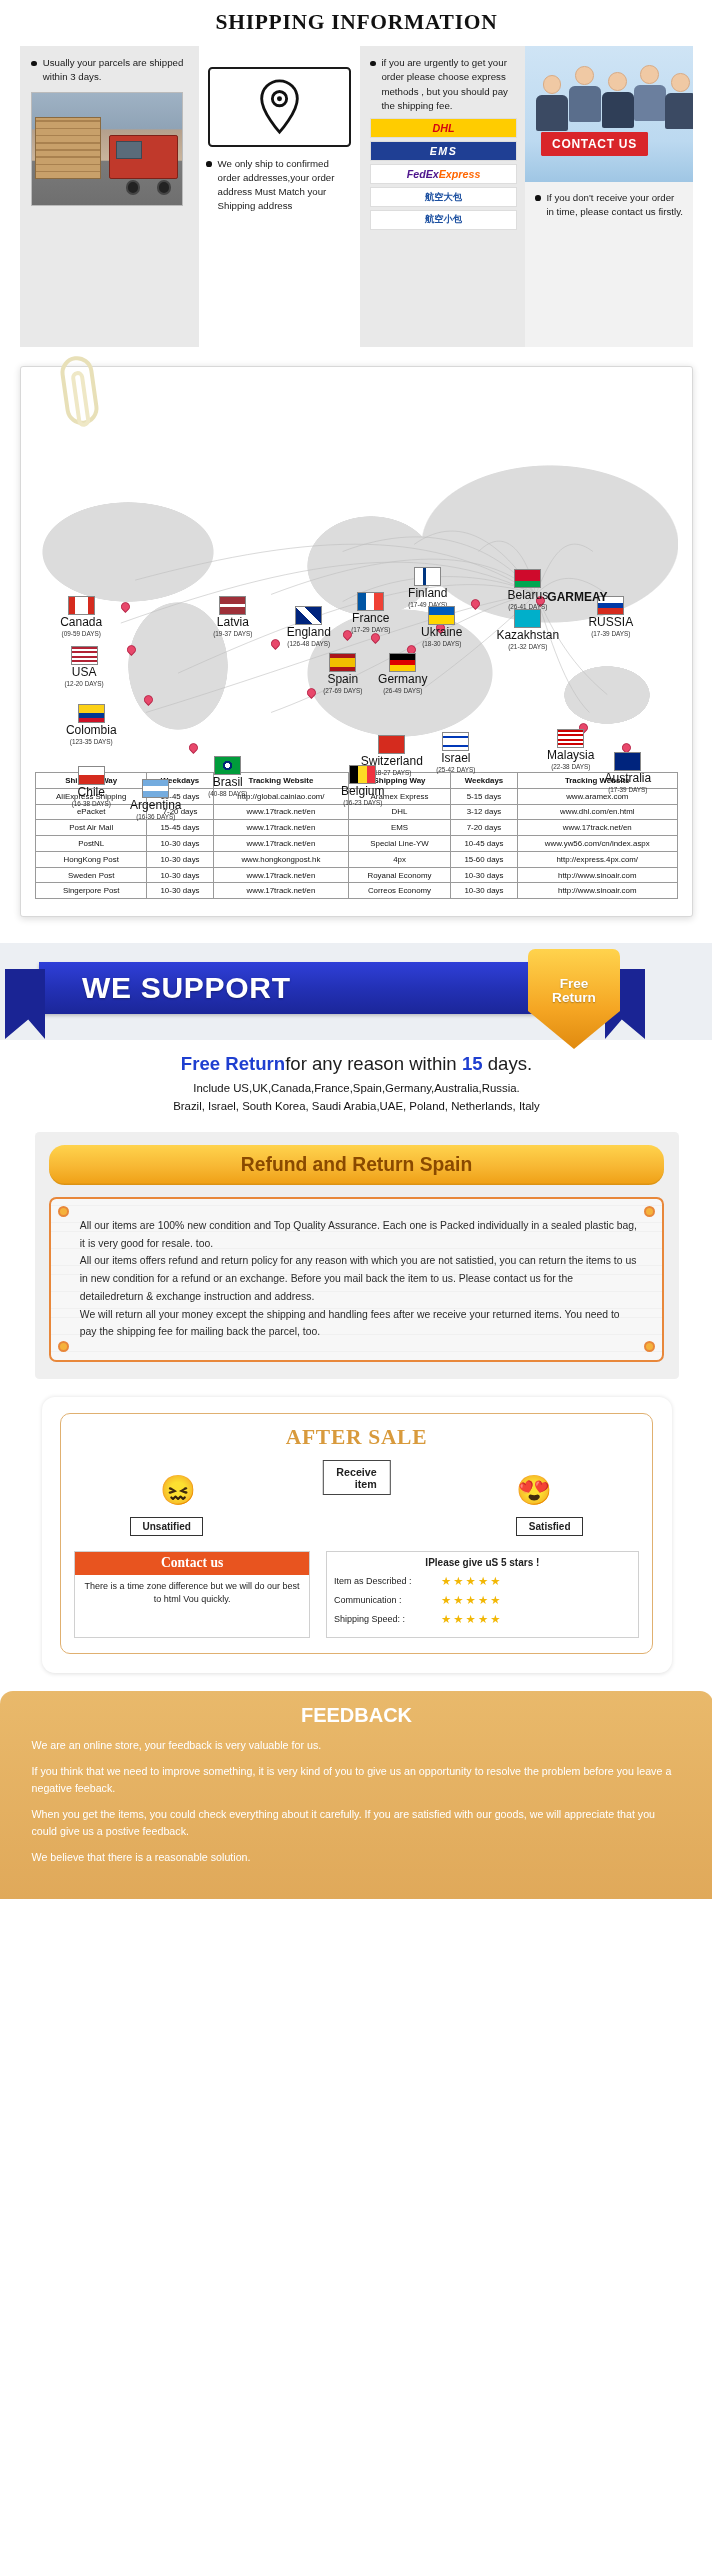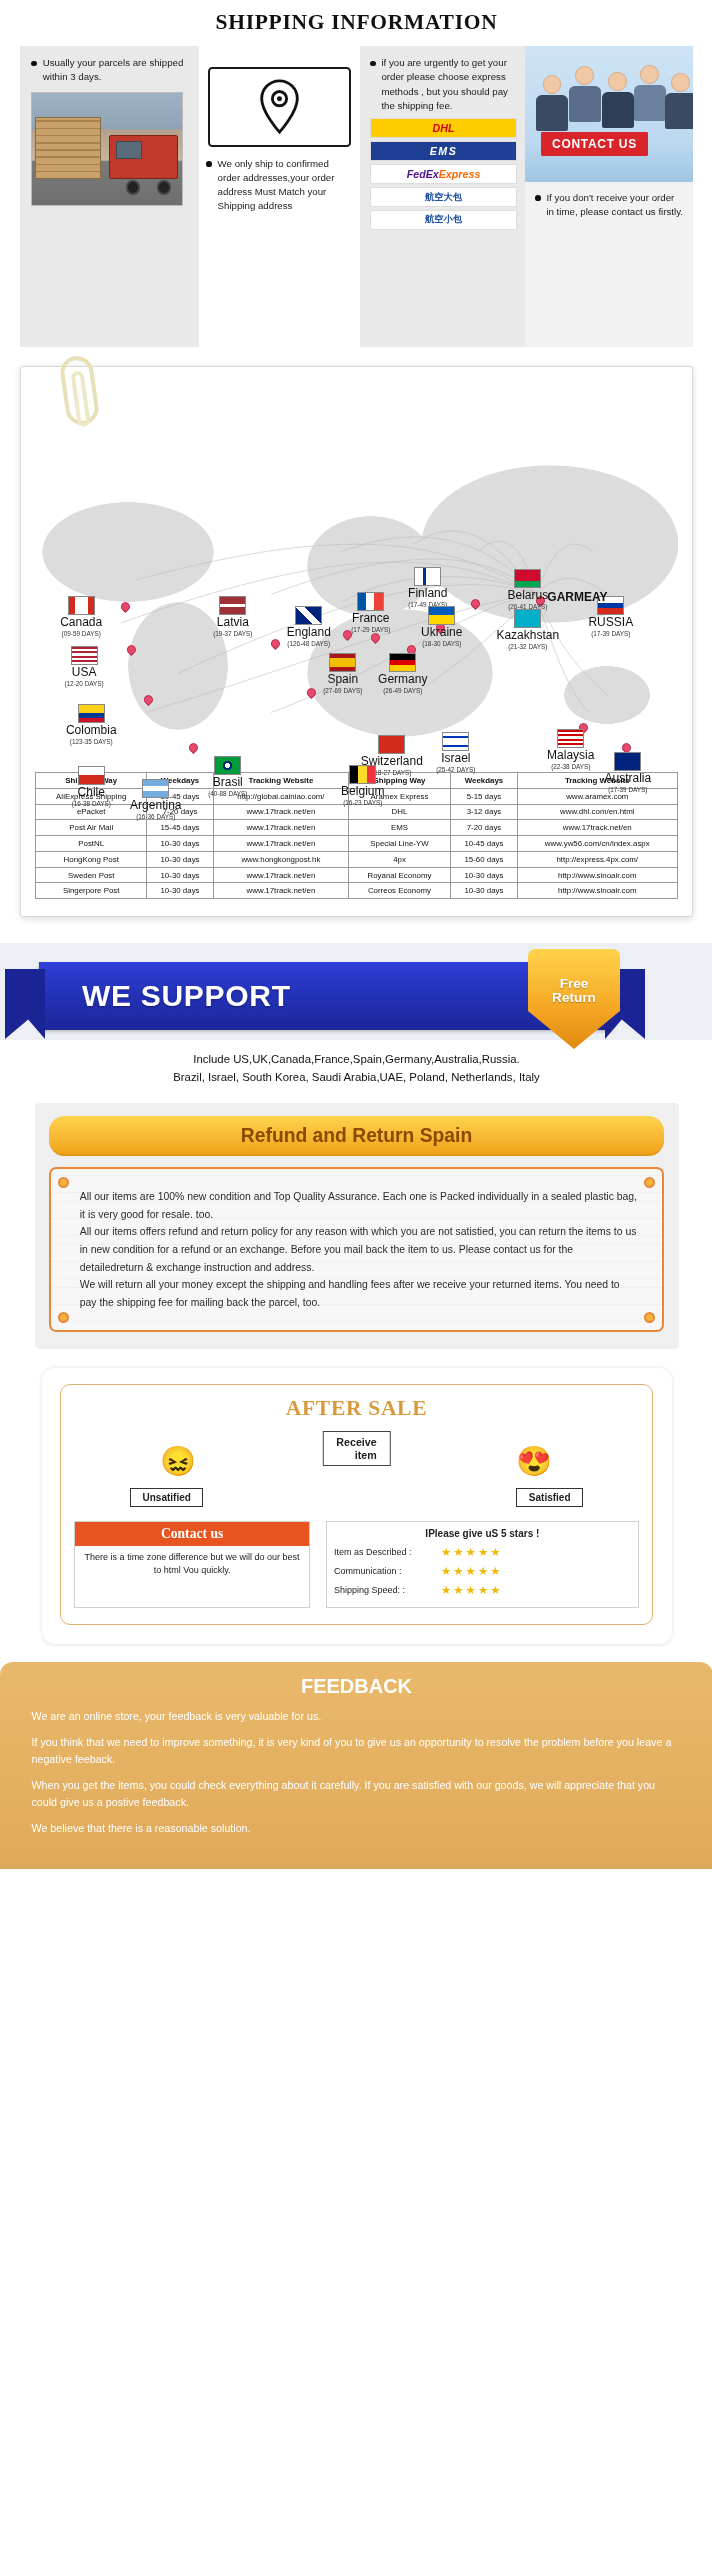--- a/index.html
+++ b/index.html
@@ -189,21 +189,21 @@
   }
   table.ship-table th { font-weight: bold; background:#fff; }
   table.ship-table td.link { color:#111; }
 
   
   .support-band {
     margin-top: 26px; position: relative; height: 97px;
     background: #eceff3;
   }
   .ribbon {
-    position:absolute; left:39px; top:18.6px; width: 572px; height: 68px;
+    position:absolute; left:39px; top:18.6px; width: 572px; height: 52px;
     background: linear-gradient(180deg,#2f3fd8 0%, #2331b6 50%, #1b2699 100%);
     box-shadow: 0 2.1px 3.6px rgba(0,0,0,.25);
     display:flex; align-items:center;
   }
   .ribbon .tail-l, .ribbon .tail-r {
     position:absolute; top:7.2px; width:40px; height:70px;
     background:#1a2494;
   }
   .ribbon .tail-l { left:-34px; clip-path: polygon(0 0, 100% 0, 100% 100%, 58% 72%, 0 100%); }
   .ribbon .tail-r { right:-34px; clip-path: polygon(0 0, 100% 0, 100% 100%, 42% 72%, 0 100%); }
@@ -642,20 +642,25 @@
     </div>
     <div class="shield">
       <div class="inner">
         <span>Free</span><br>
         <span>Return</span>
       </div>
     </div>
   </div>
 
   <div class="free-return">
+    <div class="fr-main">
+      <b>Free Return</b><span>for any reason within</span>
+      <span class="num">15</span>
+      <span>days.</span>
+    </div>
     <div class="fr-sub">Include US,UK,Canada,France,Spain,Germany,Australia,Russia.</div>
     <div class="fr-sub2">Brazil, Israel, South Korea, Saudi Arabia,UAE, Poland, Netherlands, Italy</div>
   </div>
 
   <div class="policy-wrap">
     <div class="policy-title">Refund and Return Spain</div>
     <div class="policy-box">
       <span class="knob k1"></span>
       <span class="knob k2"></span>
       <span class="knob k3"></span>

